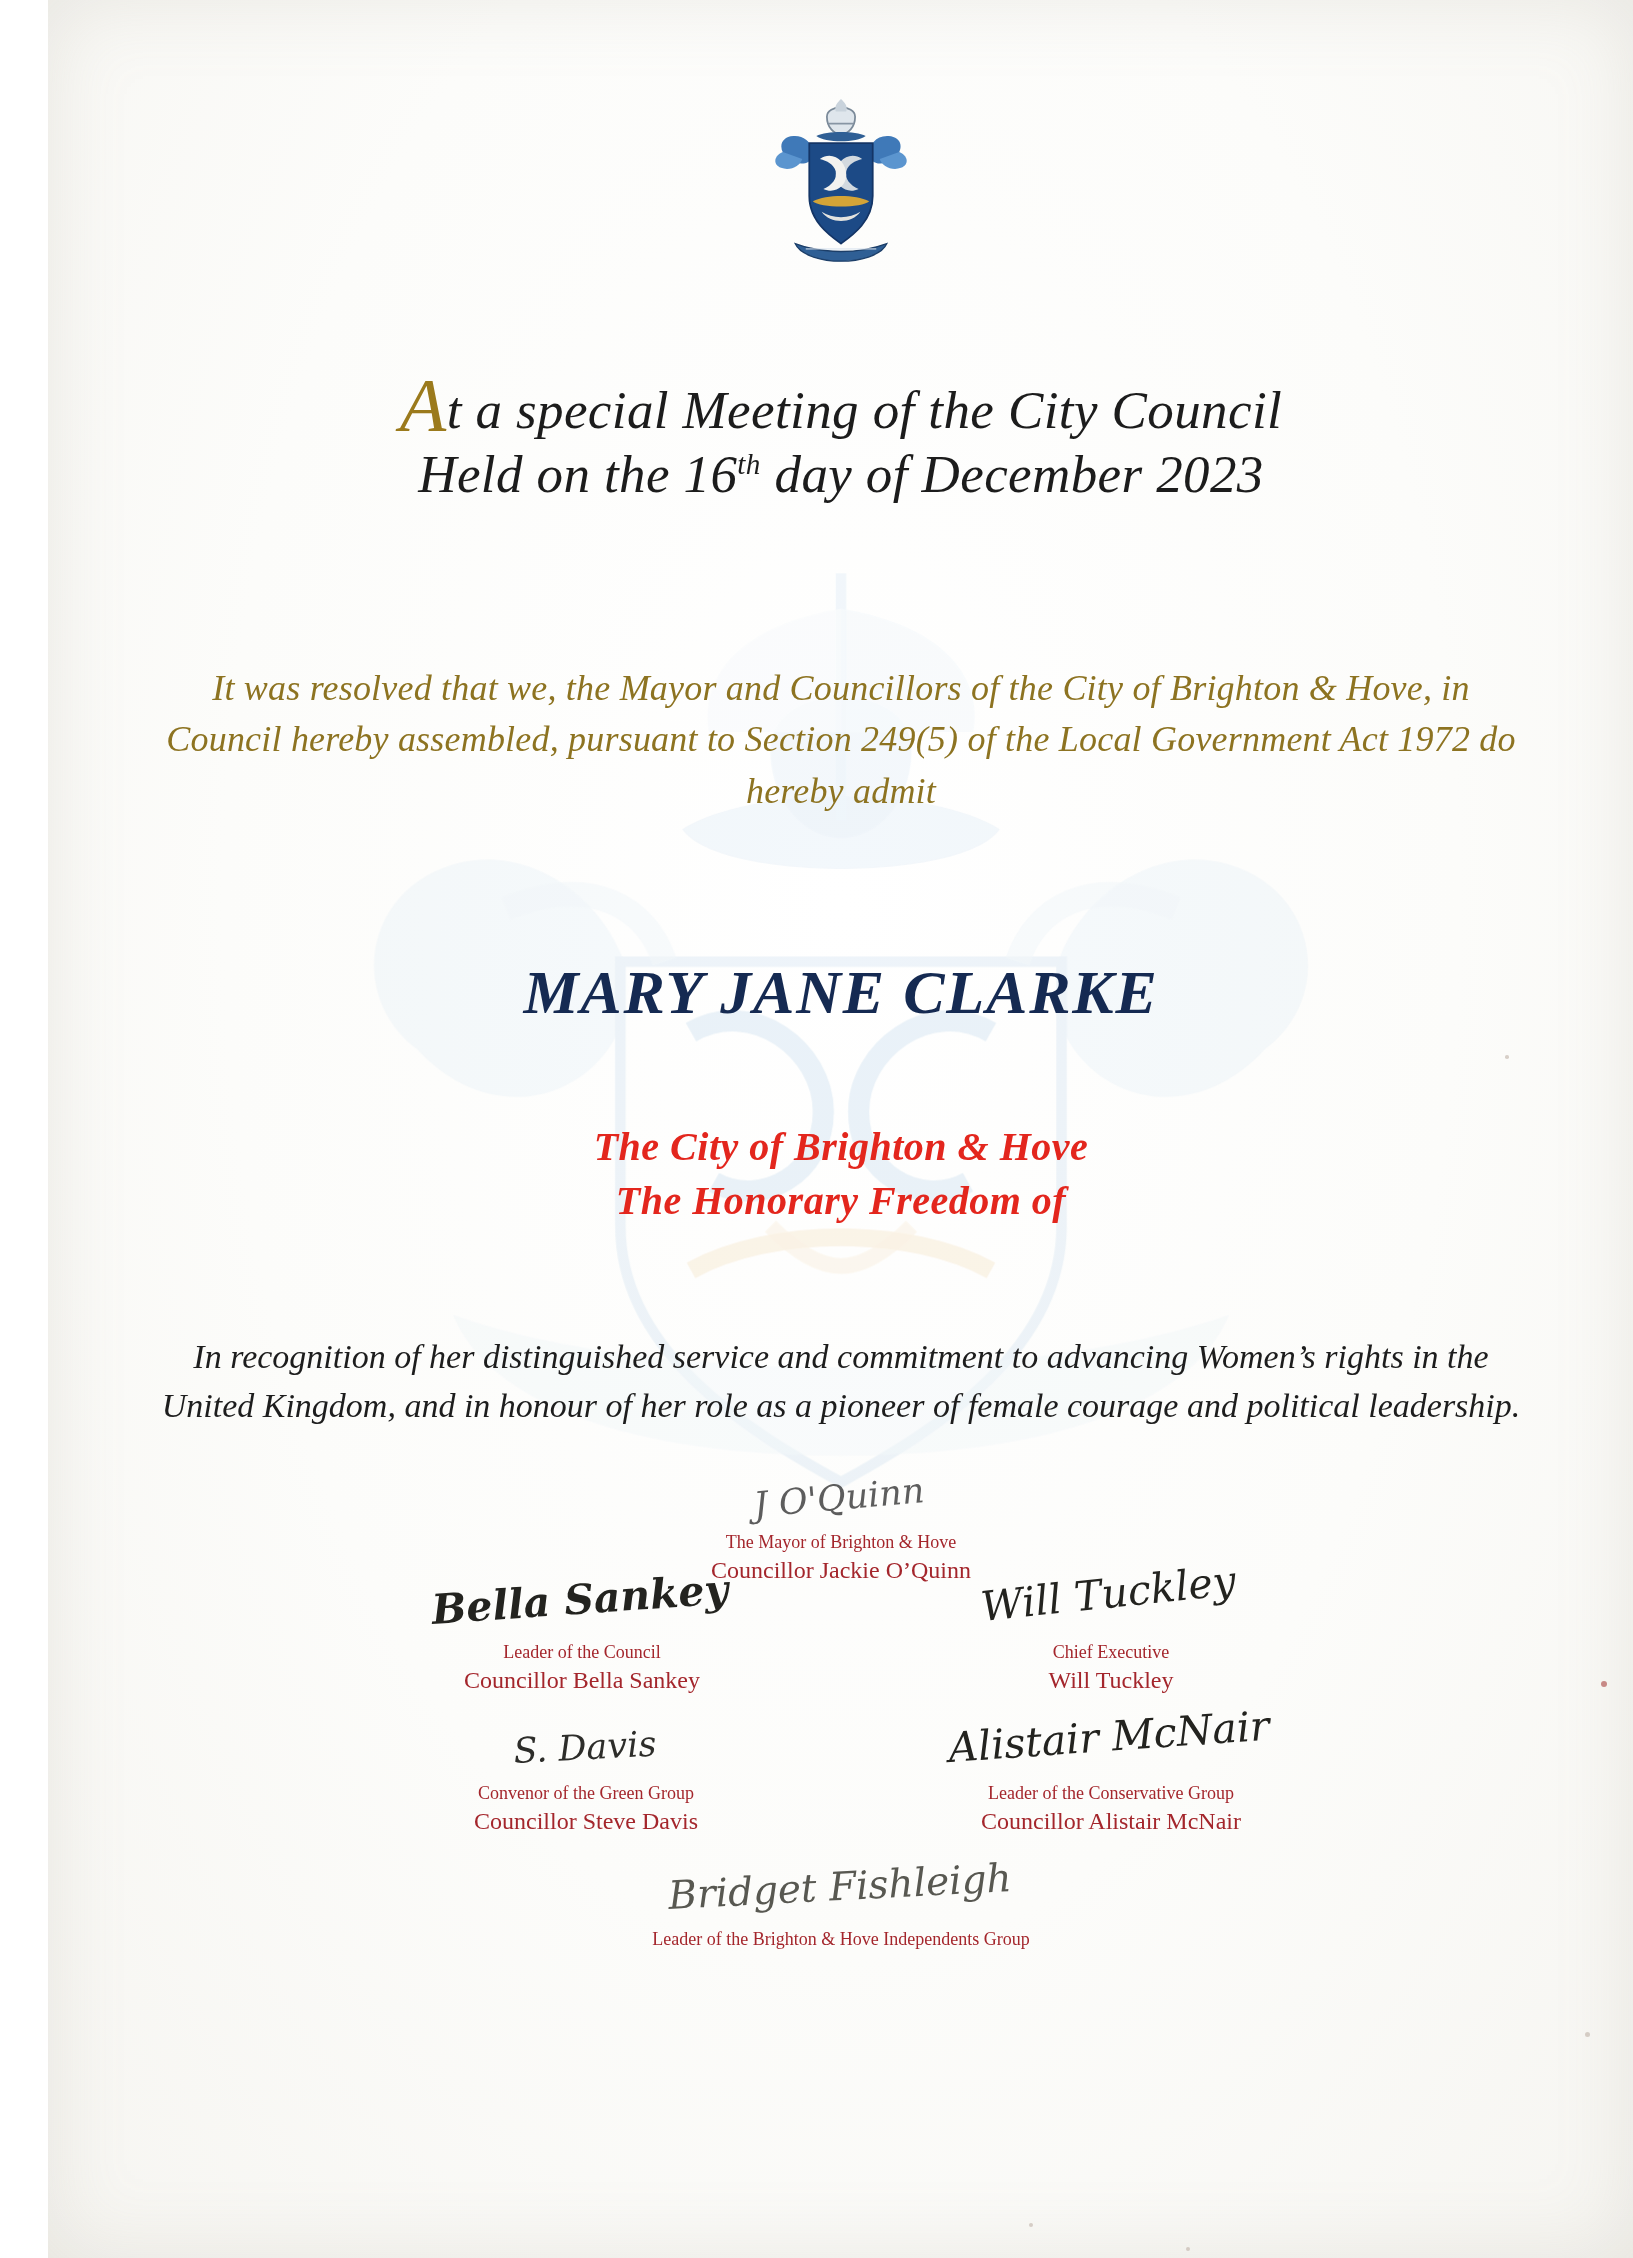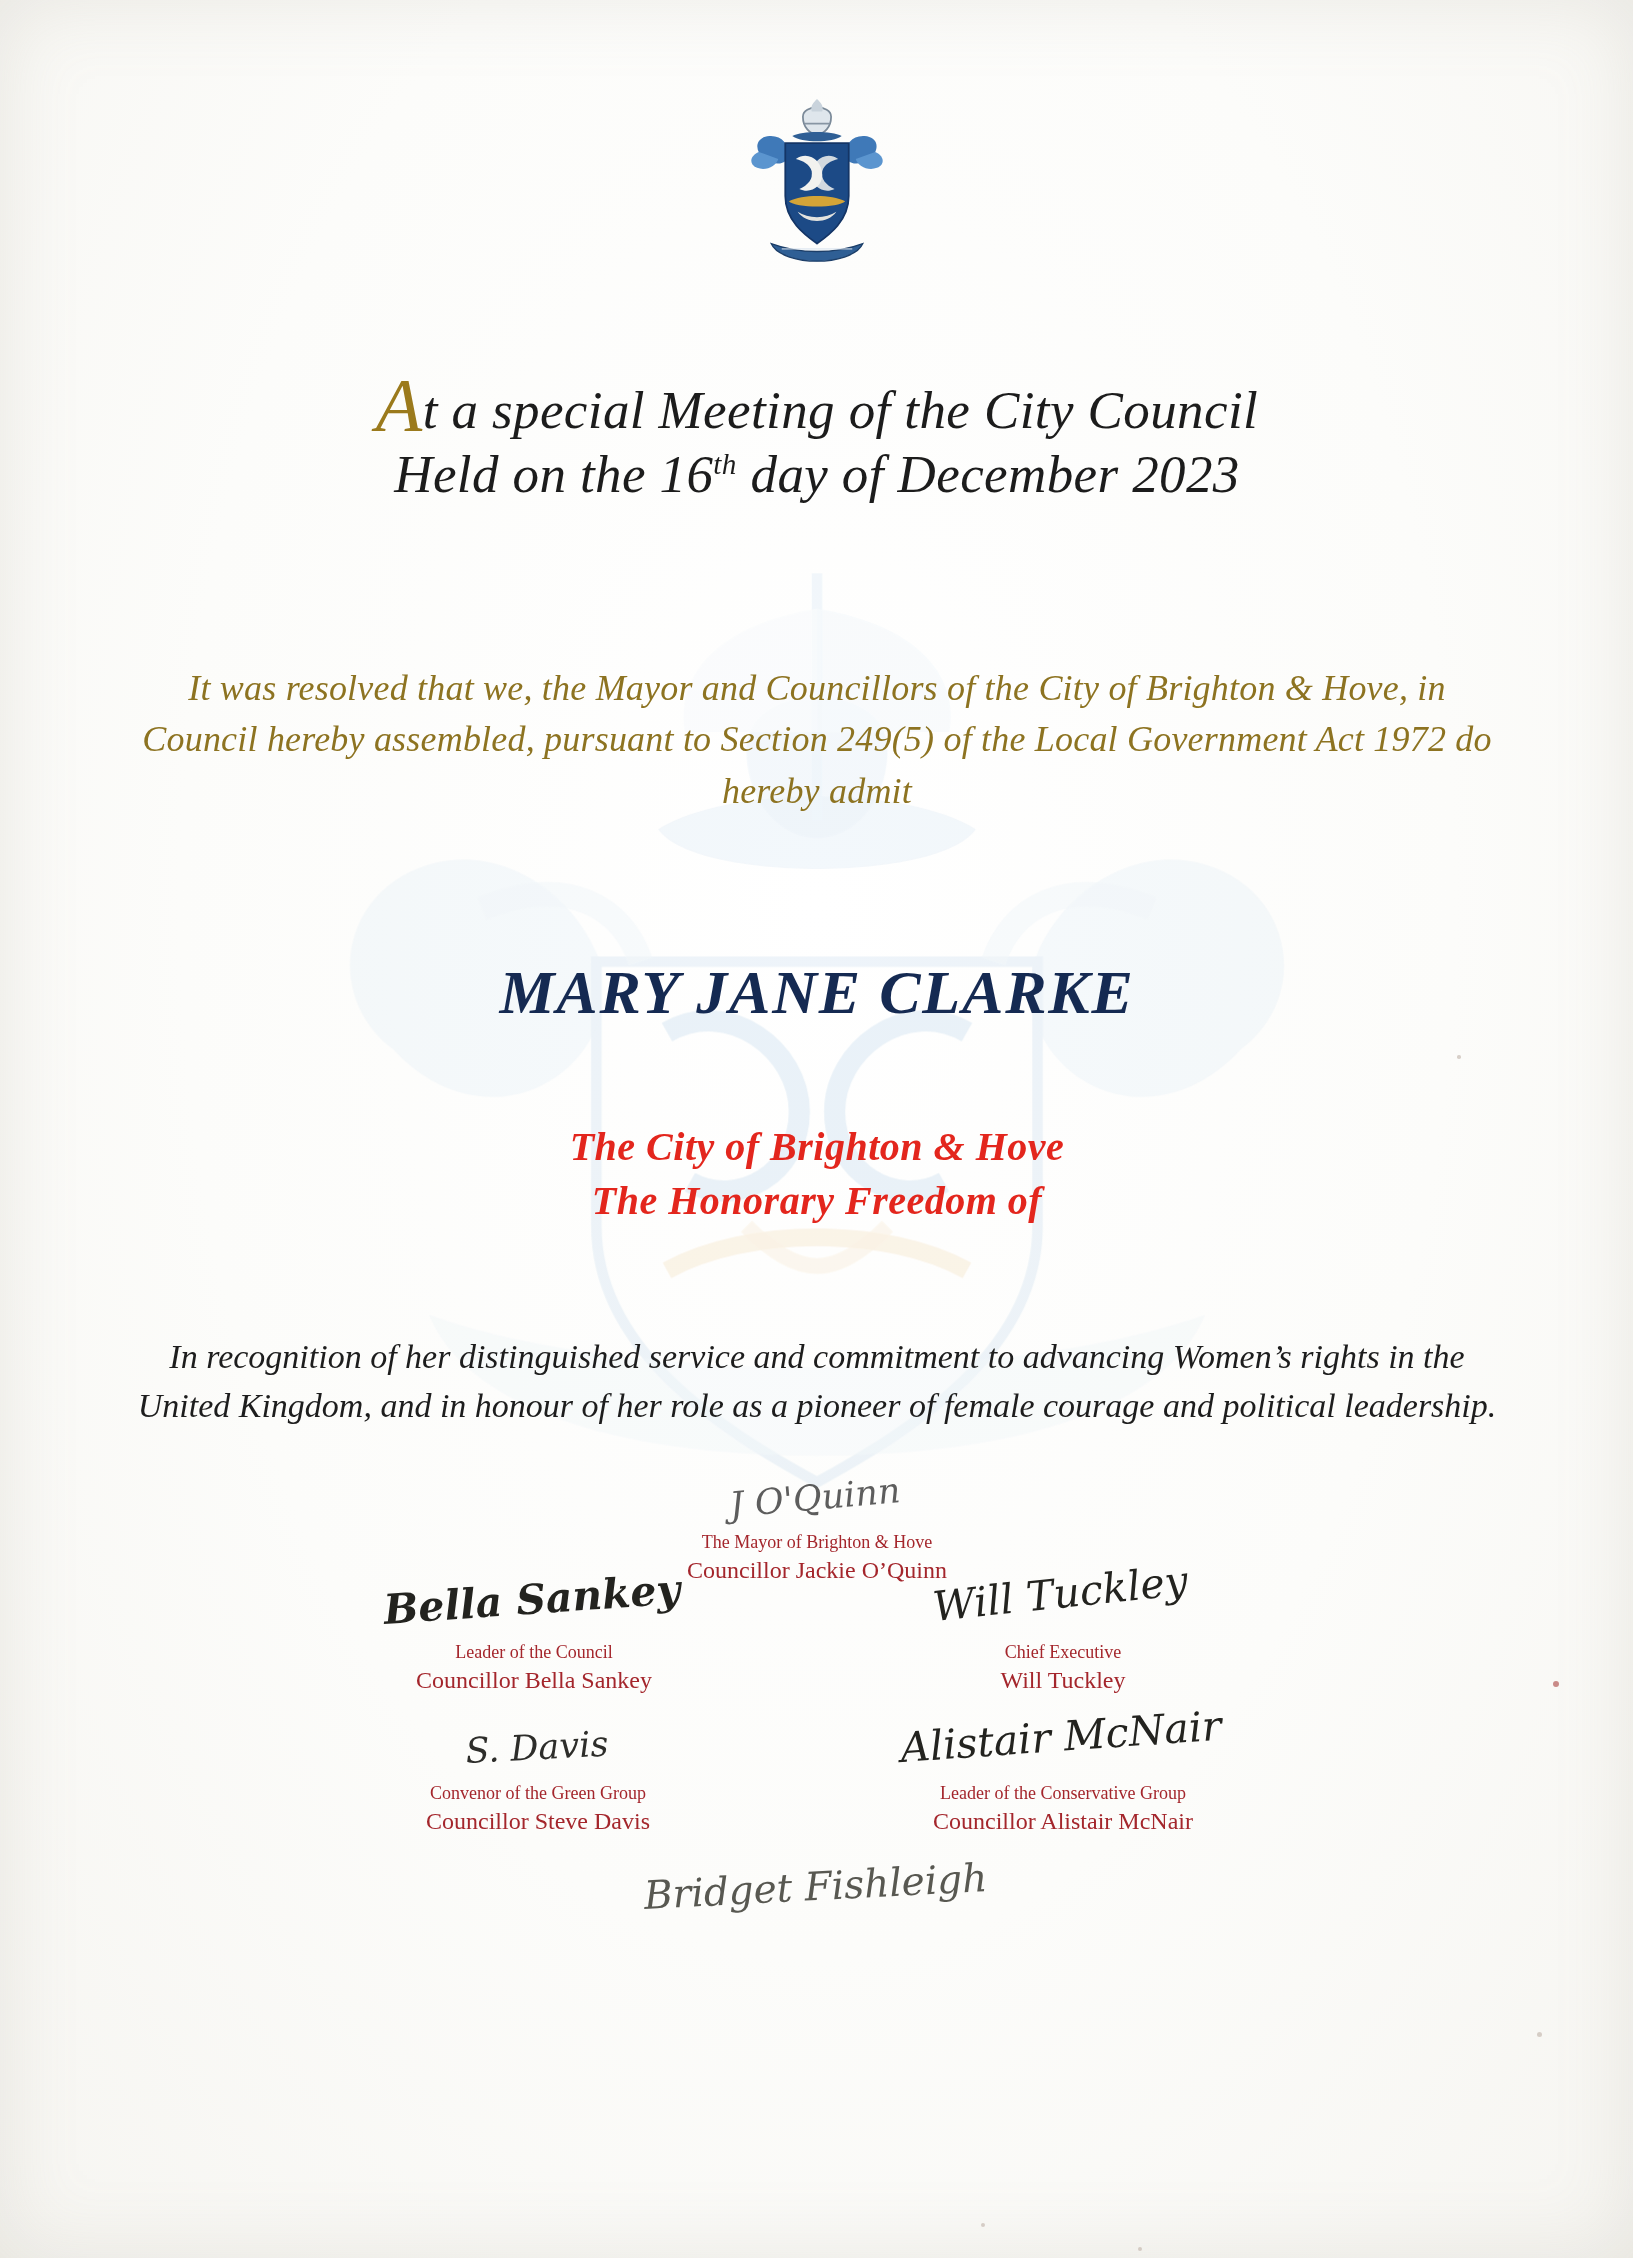--- a/index.html
+++ b/index.html
@@ -16,20 +16,21 @@
   }
 
   
   #certificate {
     position: absolute;
     inset: 0;
     background: #fdfdfb;
     background-image:
        radial-gradient(ellipse at 50% 40%, #ffffff 0%, #fcfcfa 55%, #f6f5f1 100%);
     overflow: hidden;
+    margin-left: 48px;
   }
   
   #certificate::after {
     content: "";
     position: absolute;
     inset: 0;
     pointer-events: none;
     box-shadow: inset 0 0 79px rgba(160,155,140,0.18);
   }
 
@@ -303,20 +304,21 @@
     </div>
 
     <div class="sig-block" style="left:1063px; top:251px; transform:translateX(-50%);">
       <div class="sig-ink hand" style="left:50%; top:-58px; transform:translateX(-50%) rotate(-4deg); font-size:41px; color:#23231f;">Alistair McNair</div>
       <div class="sig-role">Leader of the Conservative Group</div>
       <div class="sig-name">Councillor Alistair McNair</div>
     </div>
 
     <div class="sig-block" style="left:50%; top:397px; transform:translateX(-50%);">
       <div class="sig-ink hand" style="left:50%; top:-55px; transform:translateX(-50%) rotate(-3deg); font-size:39px; color:#46463f; opacity:0.9;">Bridget Fishleigh</div>
+      <div class="sig-role">Leader of the Brighton &amp; Hove Independents Group</div>
     </div>
 
   </div>
 
   <div class="speck" style="left:1553px; top:1681px; width:6.2px; height:6.2px; background:#a3322d;"></div>
   <div class="speck" style="left:1537px; top:2032px; width:5.3px; height:5.3px;"></div>
   <div class="speck" style="left:981px; top:2223px; width:4.4px; height:4.4px;"></div>
   <div class="speck" style="left:1138px; top:2247px; width:4.4px; height:4.4px;"></div>
   <div class="speck" style="left:1457px; top:1055px; width:3.5px; height:3.5px;"></div>
 

